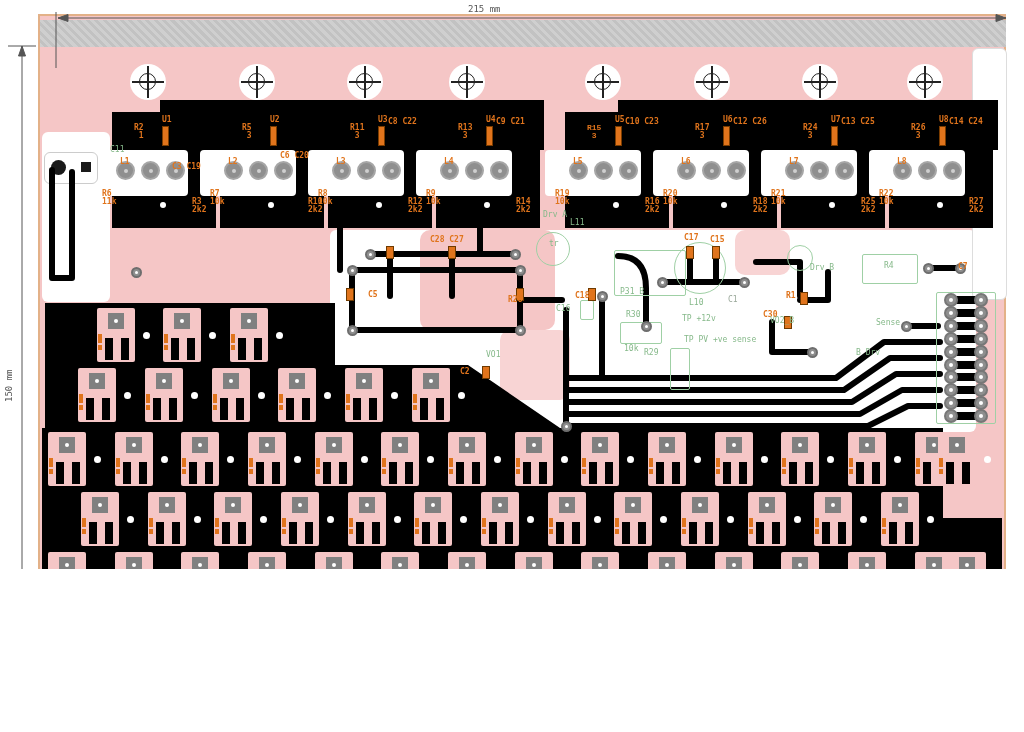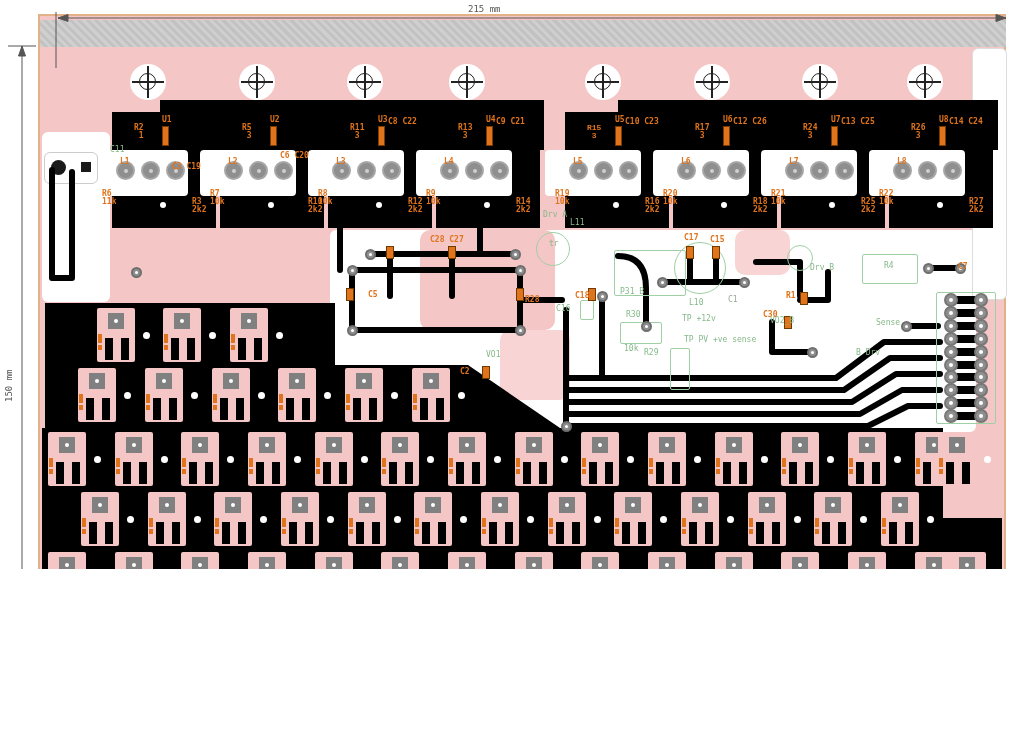--- a/index.html
+++ b/index.html
@@ -968,21 +968,21 @@
       <div class="smd" style="left: 686px; top: 246px; z-index: 34;"></div>
       <div class="smd" style="left: 712px; top: 246px; z-index: 34;"></div>
       <div class="smd" style="left: 346px; top: 288px; z-index: 34;"></div>
       <div class="smd" style="left: 588px; top: 288px; z-index: 34;"></div>
       <div class="smd" style="left: 784px; top: 316px; z-index: 34;"></div>
       <div class="smd" style="left: 482px; top: 366px; z-index: 34;"></div>
       <div class="smd" style="left: 516px; top: 288px; z-index: 34;"></div>
       <div class="smd" style="left: 800px; top: 292px; z-index: 34;"></div>
       <div class="lbl orange" style="left: 430px; top: 236px; z-index: 40;">C28 C27</div>
       <div class="lbl orange" style="left: 368px; top: 291px; z-index: 40;">C5</div>
-      <div class="lbl orange" style="left: 525px; top: 296px; z-index: 40;">R28</div>
+      <div class="lbl orange" style="left: 508px; top: 296px; z-index: 40;">R28</div>
       <div class="lbl orange" style="left: 684px; top: 234px; z-index: 40;">C17</div>
       <div class="lbl orange" style="left: 710px; top: 236px; z-index: 40;">C15</div>
       <div class="lbl orange" style="left: 575px; top: 292px; z-index: 40;">C18</div>
       <div class="lbl orange" style="left: 763px; top: 311px; z-index: 40;">C30</div>
       <div class="lbl orange" style="left: 786px; top: 292px; z-index: 40;">R1</div>
       <div class="lbl orange" style="left: 460px; top: 368px; z-index: 40;">C2</div>
       <div class="lbl orange" style="left: 958px; top: 263px; z-index: 40;">C7</div>
       <div class="lbl green" style="left: 110px; top: 146px; z-index: 40;">C11</div>
       <div class="lbl green" style="left: 543px; top: 211px; z-index: 40;">Drv A</div>
       <div class="lbl green" style="left: 570px; top: 219px; z-index: 40;">L11</div>

